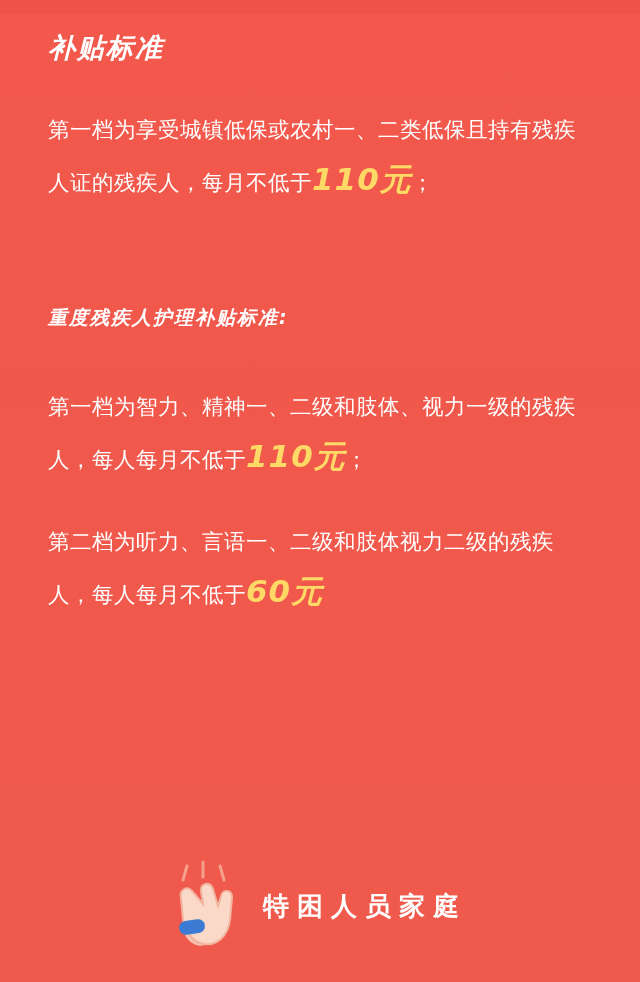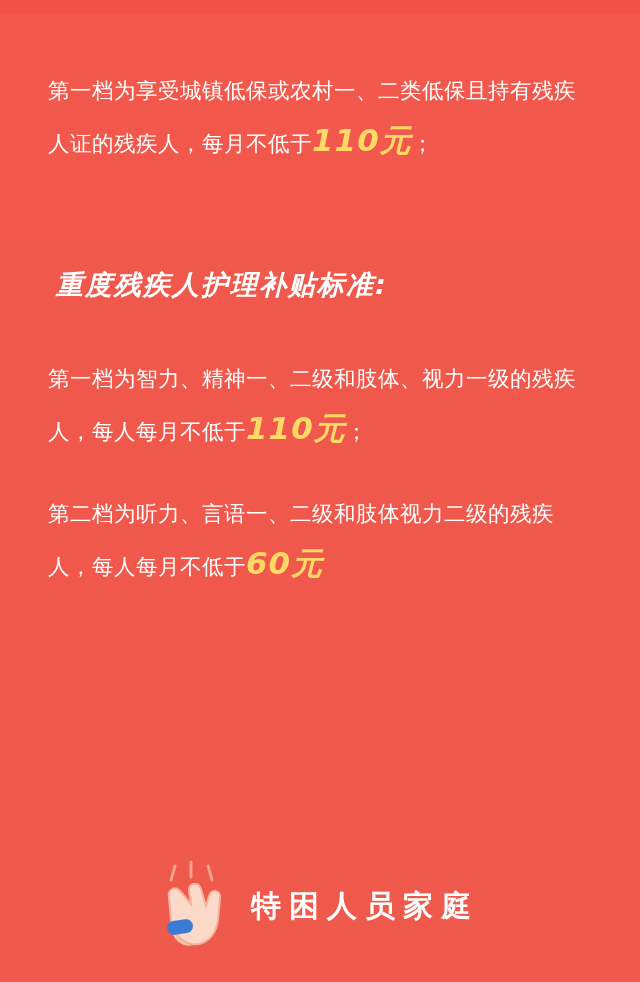--- a/index.html
+++ b/index.html
@@ -63,22 +63,22 @@
     font-family: "DejaVu Sans", sans-serif;
     font-weight: bold;
     font-style: italic;
     font-size: 31px;
     letter-spacing: 1px;
   }
   .section-two {
     margin-top: 96px;
   }
   .h-sub2 {
-    font-size: 27px;
-    margin: 8px;
+    font-size: 19px;
+    margin: 0;
   }
   .p-three { margin-top: 56px; }
   .p-four { margin-top: 38px; }
 
   .footer {
     position: absolute;
     left: 0;
     bottom: 28px;
     width: 100%;
     display: flex;
@@ -89,21 +89,21 @@
     position: relative;
     width: 78px;
     height: 96px;
     margin-right: 12px;
     flex: none;
   }
   .footer-text {
     font-family: "DejaVu Sans", sans-serif;
     font-weight: bold;
     color: #ffffff;
-    font-size: 30px;
+    font-size: 26px;
     letter-spacing: 8px;
     line-height: 1.55;
   }
   .footer-line { white-space: nowrap; }
 
   .bottom-strip {
     position: absolute;
     bottom: 0; left: 0;
     width: 100%;
     height: 10px;
@@ -111,20 +111,21 @@
   }
 </style>
 </head>
 <body>
 
 <div class="poster">
   <div class="top-strip"></div>
 
   <div class="content">
 
+    <div class="heading-brush h-main">补贴标准</div>
 
     <p class="para p-one">
       <span>第一档为享受城镇低保或农村一、二类低保且持有残疾人证的残疾人，每月不低于</span><span class="amount">110元</span><span>；</span>
     </p>
 
 
     <div class="section-two">
       <div class="heading-brush h-sub2">重度残疾人护理补贴标准:</div>
 
       <p class="para p-three">

